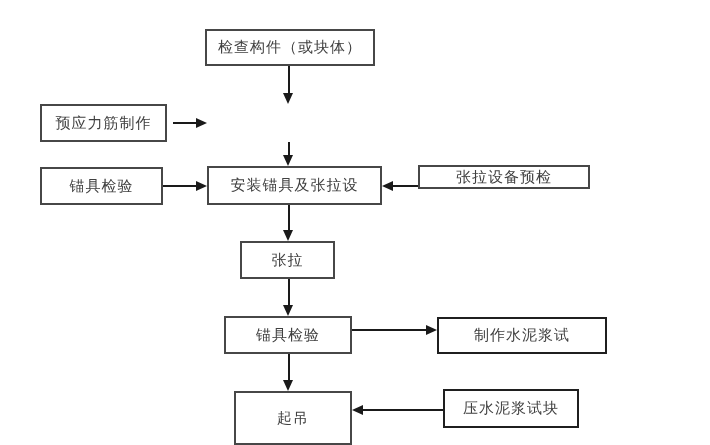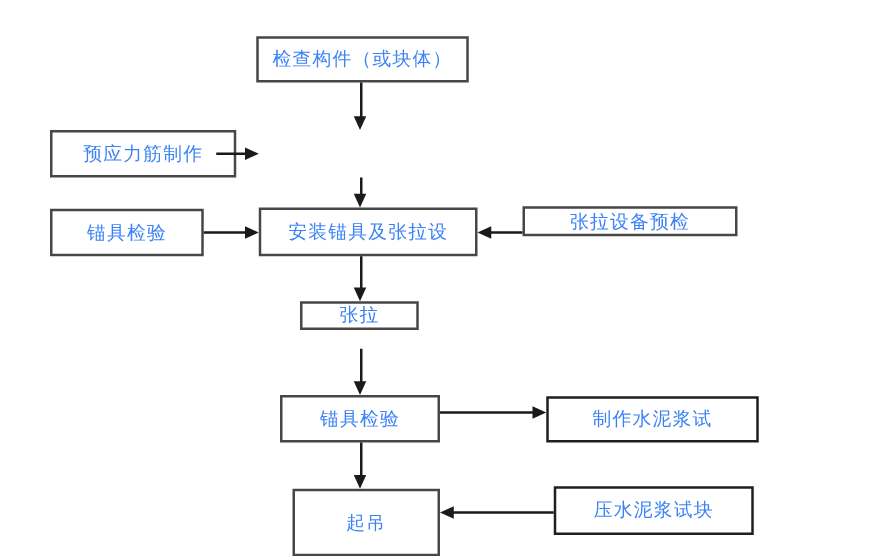--- a/index.html
+++ b/index.html
@@ -17,21 +17,21 @@
   }
   .node {
     position: absolute;
     box-sizing: border-box;
     background: #ffffff;
     border: 2px solid #474747;
     display: flex;
     align-items: center;
     justify-content: center;
     font-size: 15px;
-    color: #3b82f6;
+    color: #404040;
     letter-spacing: 1px;
     white-space: nowrap;
   }
   .node.dark { border-color: #1f1f1f; }
   .vline {
     position: absolute;
     width: 2px;
     background: #1a1a1a;
   }
   .hline {
@@ -56,30 +56,30 @@
   .head-left {
     position: absolute;
     width: 0; height: 0;
     border-top: 5px solid transparent;
     border-bottom: 5px solid transparent;
     border-right: 11px solid #1a1a1a;
   }
 
   
   #n-check      { left:205px; top:29px;  width:170px; height:37px; }
-  #n-fabricate  { left:40px;  top:104px; width:149px; height:38px; }
+  #n-fabricate  { left:40px;  top:104px; width:127px; height:38px; }
   #n-thread     { left:207px; top:104px; width:168px; height:38px; }
   #n-anchinsp   { left:40px;  top:167px; width:123px; height:38px;text-align:center; }
   #n-install    { left:207px; top:166px; width:175px; height:39px; }
   #n-precheck   { left:418px; top:165px; width:172px; height:24px; }
-  #n-tension    { left:240px; top:241px; width:95px;  height:23px; }
+  #n-tension    { left:240px; top:241px; width:95px;  height:38px; }
   #n-grout      { left:224px; top:316px; width:128px; height:38px; }
   #n-maketest   { left:437px; top:317px; width:170px; height:37px;font-family:Liberation Serif, serif; }
   #n-hoist      { left:234px; top:391px; width:118px; height:54px; }
-  #n-pressblock { left:443px; top:389px; width:160px; height:39px; }
+  #n-pressblock { left:443px; top:389px; width:136px; height:39px; }
 </style>
 </head>
 <body>
 
 <div id="canvas">
 
   <div class="node" id="n-check">
     <span>检查构件（或块体）</span>
   </div>
 

